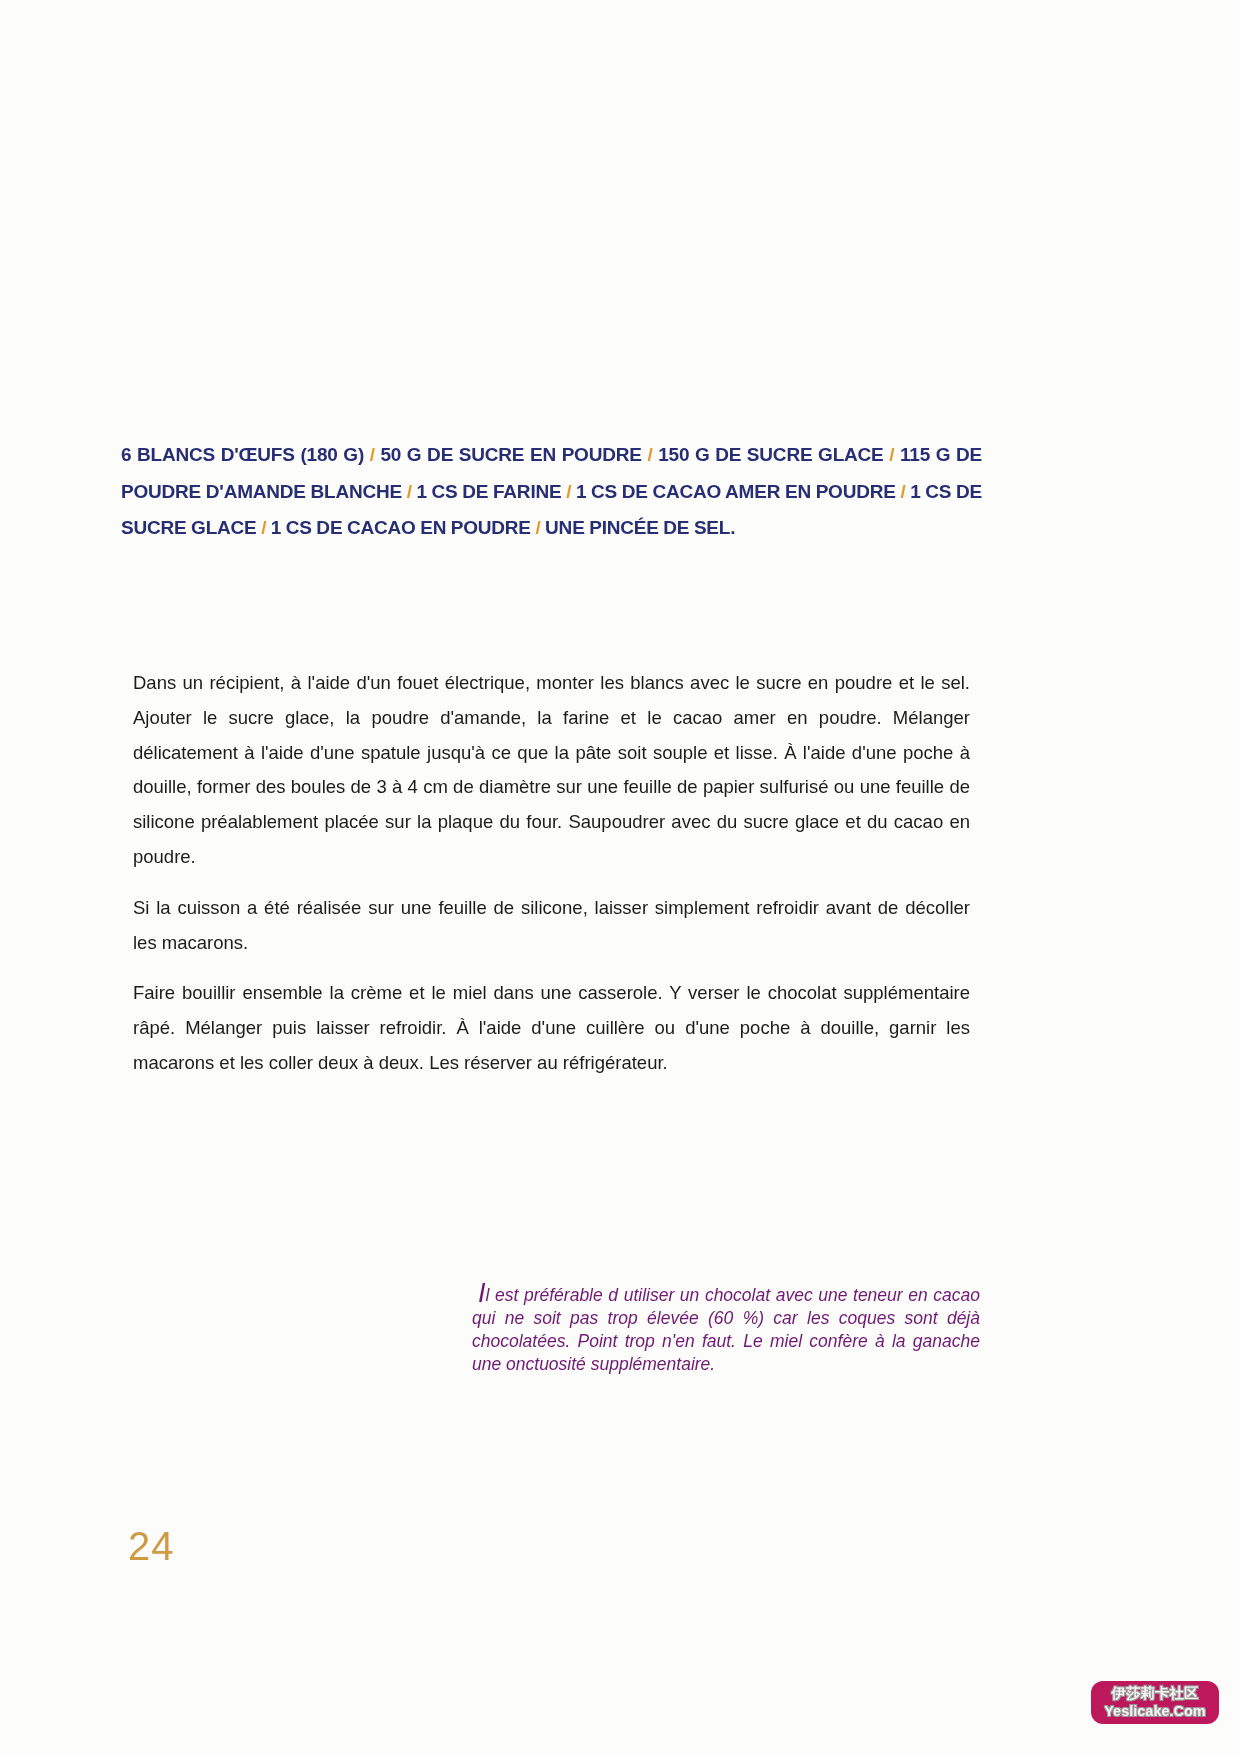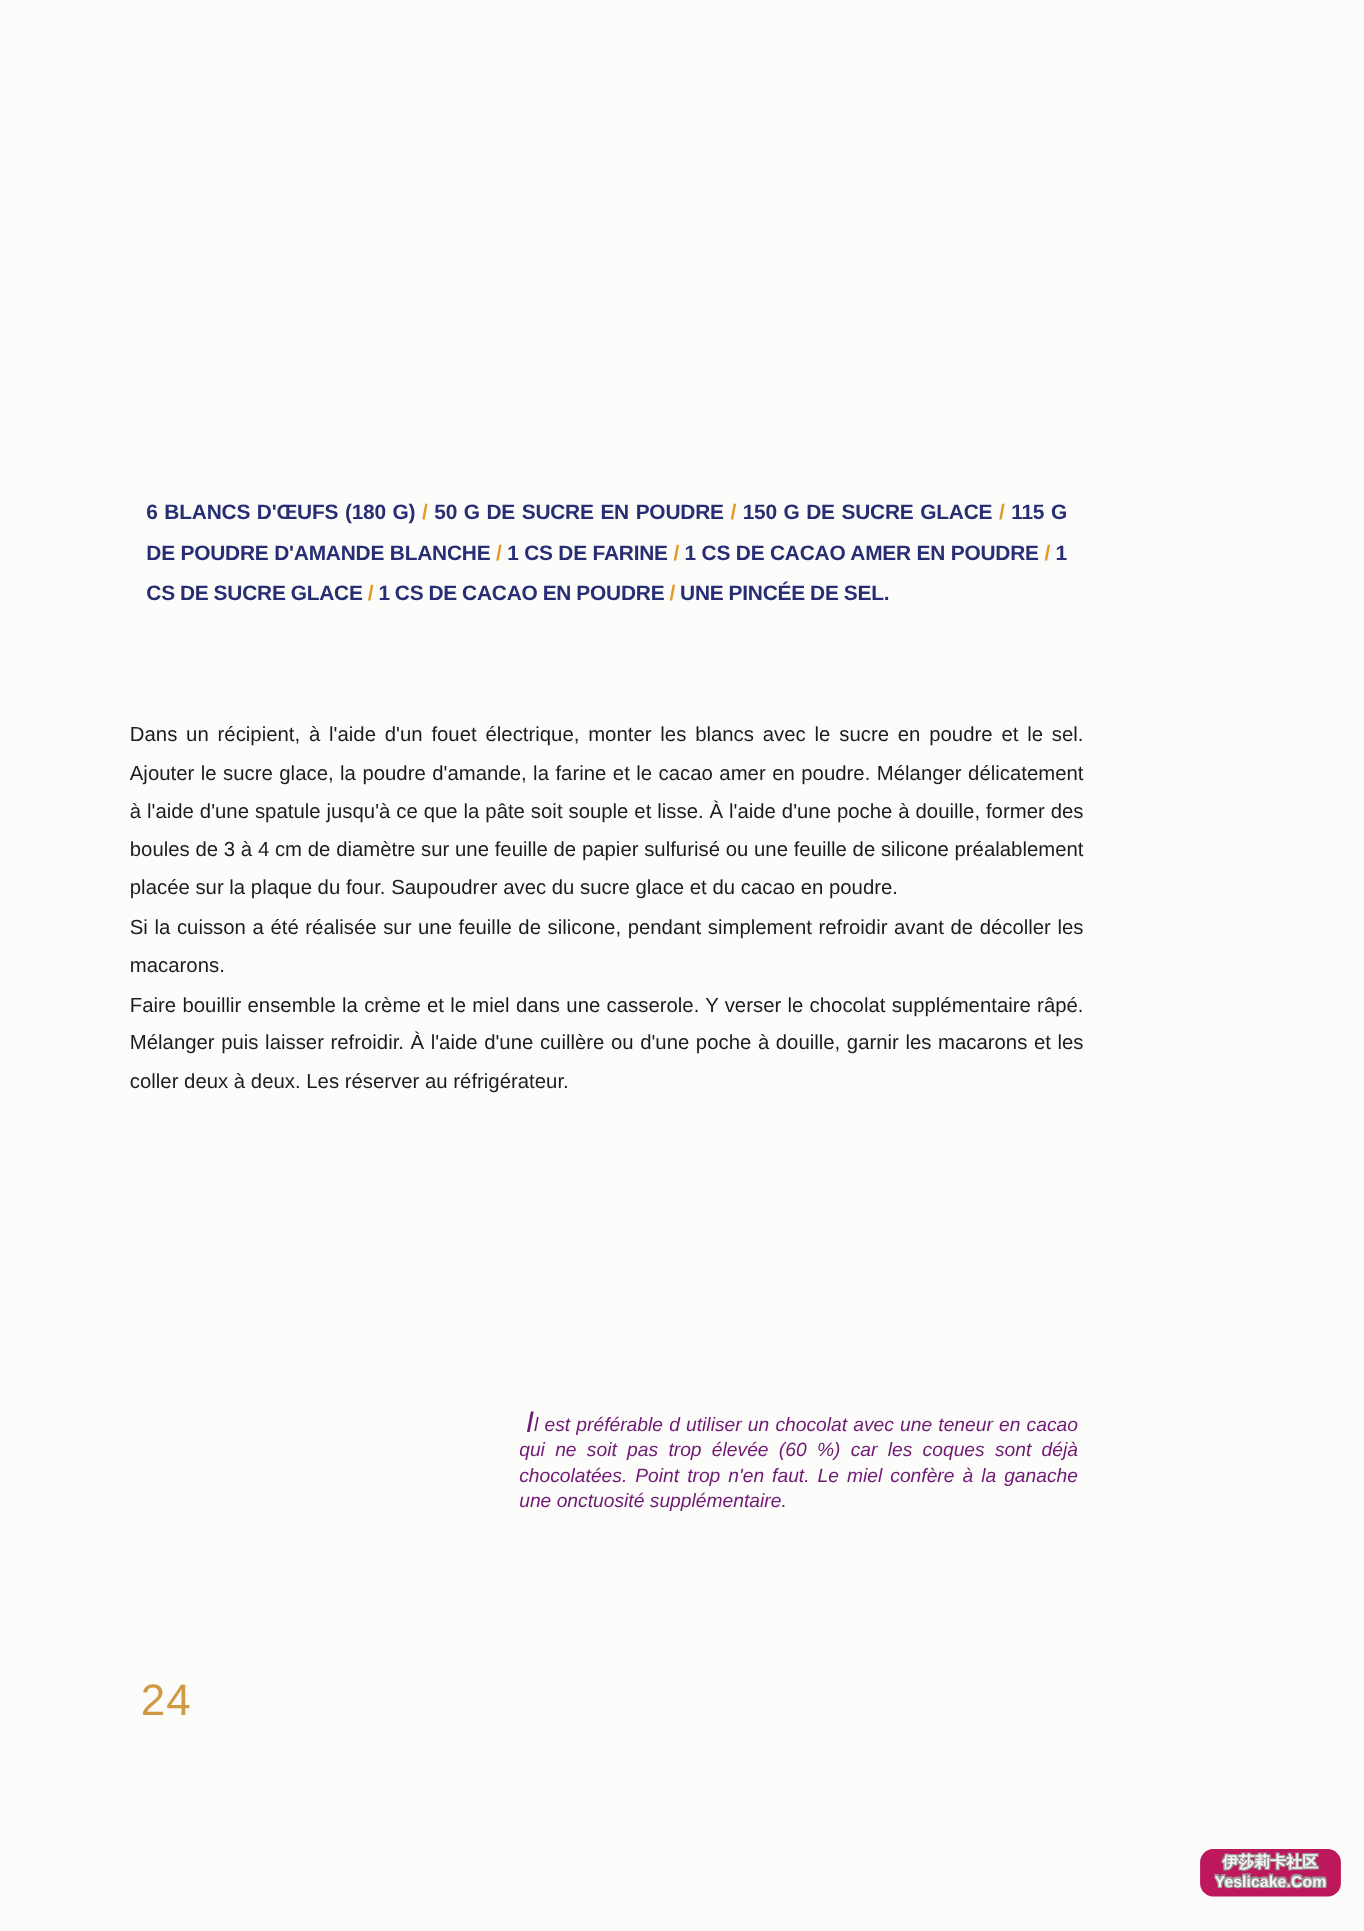--- a/index.html
+++ b/index.html
@@ -36,29 +36,29 @@
 
   
   .ingredients {
     position: absolute; left: 117px; top: 433px; width: 869px;
     font-size: 19px; font-weight: 700; color: #272e74;
     line-height: 36.5px; text-align: justify;
     letter-spacing: -0.2px; word-spacing: -0.5px;
   }
   .ingredients .sep { color: #e5992b; }
   .ingredients .glabel { color: #ca7f2c; }
-  .ingredients p { margin: 16px; }
+  .ingredients p { margin: 4px; }
 
   
   .instructions {
     position: absolute; left: 117px; top: 650px; width: 869px;
     font-size: 18.5px; color: #1c1c1c;
     line-height: 34.8px; text-align: justify;
   }
-  .instructions p { margin: 1px; }
+  .instructions p { margin: 16px; }
 
   
   .note {
     position: absolute; left: 472px; top: 1280px; width: 508px;
     font-size: 17.5px; font-style: italic; color: #701a75;
     line-height: 22.8px; text-align: justify; font-weight: 400;
   }
   .note-initial {
     font-size: 27px; line-height: 1; padding-left: 6px;
     vertical-align: -1px;
@@ -91,21 +91,21 @@
 <div class="page">
 
 
 
   <section class="ingredients">
     <p><span>6 BLANCS D'ŒUFS (180 G)</span><span class="sep"> / </span><span>50 G DE SUCRE EN POUDRE</span><span class="sep"> / </span><span>150 G DE SUCRE GLACE</span><span class="sep"> / </span><span>115 G DE POUDRE D'AMANDE BLANCHE</span><span class="sep"> / </span><span>1 CS DE FARINE</span><span class="sep"> / </span><span>1 CS DE CACAO AMER EN POUDRE</span><span class="sep"> / </span><span>1 CS DE SUCRE GLACE</span><span class="sep"> / </span><span>1 CS DE CACAO EN POUDRE</span><span class="sep"> / </span><span>UNE PINCÉE DE SEL.</span></p>
   </section>
 
   <section class="instructions">
     <p>Dans un récipient, à l'aide d'un fouet électrique, monter les blancs avec le sucre en poudre et le sel. Ajouter le sucre glace, la poudre d'amande, la farine et le cacao amer en poudre. Mélanger délicatement à l'aide d'une spatule jusqu'à ce que la pâte soit souple et lisse. À l'aide d'une poche à douille, former des boules de 3 à 4 cm de diamètre sur une feuille de papier sulfurisé ou une feuille de silicone préalablement placée sur la plaque du four. Saupoudrer avec du sucre glace et du cacao en poudre.</p>
-    <p>Si la cuisson a été réalisée sur une feuille de silicone, pendant simplement refroidir avant de décoller les macarons.</p>
+    <p>Si la cuisson a été réalisée sur une feuille de silicone, laisser simplement refroidir avant de décoller les macarons.</p>
     <p>Faire bouillir ensemble la crème et le miel dans une casserole. Y verser le chocolat supplémentaire râpé. Mélanger puis laisser refroidir. À l'aide d'une cuillère ou d'une poche à douille, garnir les macarons et les coller deux à deux. Les réserver au réfrigérateur.</p>
   </section>
 
   <aside class="note">
     <span class="note-initial">I</span><span>l est préférable d utiliser un chocolat avec une teneur en cacao qui ne soit pas trop élevée (60 %) car les coques sont déjà chocolatées. Point trop n'en faut. Le miel confère à la ganache une onctuosité supplémentaire.</span>
   </aside>
 
   <div class="page-number">24</div>
 
   <div class="watermark">

